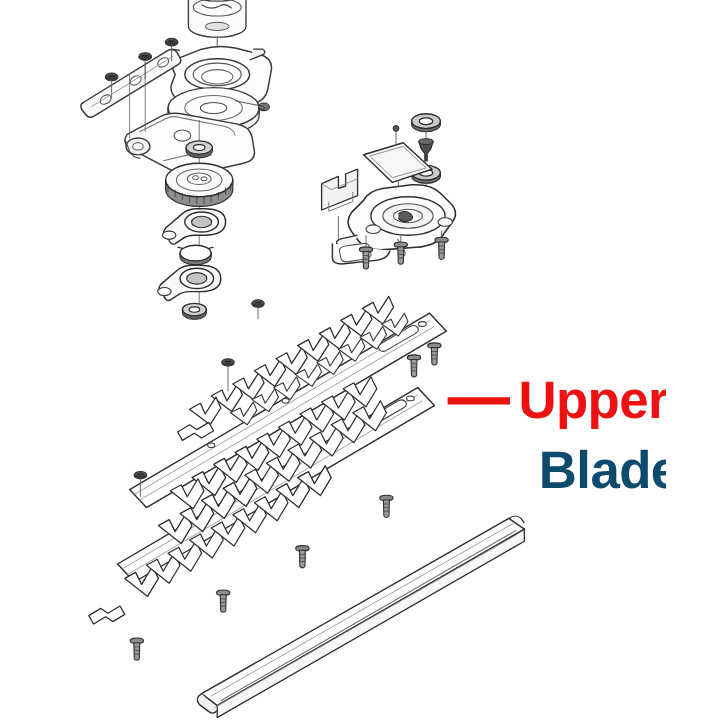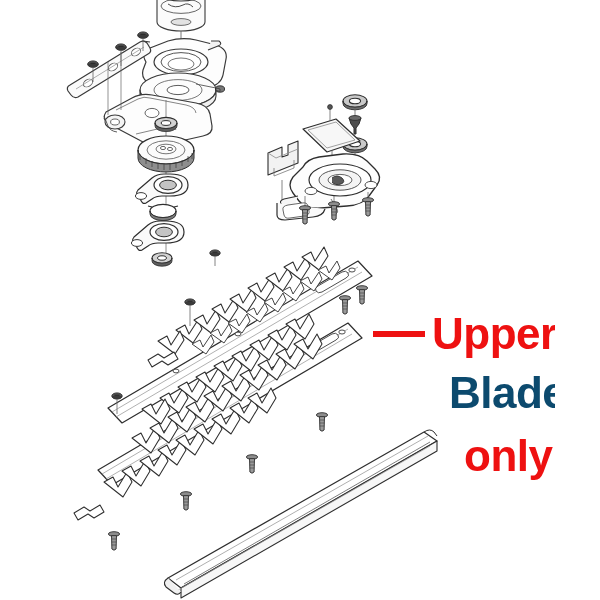--- a/index.html
+++ b/index.html
@@ -374,16 +374,15 @@
     </g>
 
     <g>
       <line x1="373" y1="334" x2="425" y2="334" stroke="#ee1111" stroke-width="6" stroke-linecap="butt"></line>
     </g>
   </svg>
 
   <div class="annotation-layer">
     <div class="anno-text" id="anno-line-1" style="color: rgb(238, 17, 17);">Upper</div>
     <div class="anno-text" id="anno-line-2" style="color: #0c4a6e;">Blade</div>
-    <div class="anno-text" id="anno-line-3" style="color: rgb(238, 17, 17);">only</div>
   </div>
 
 </div>
 
 </body></html>

